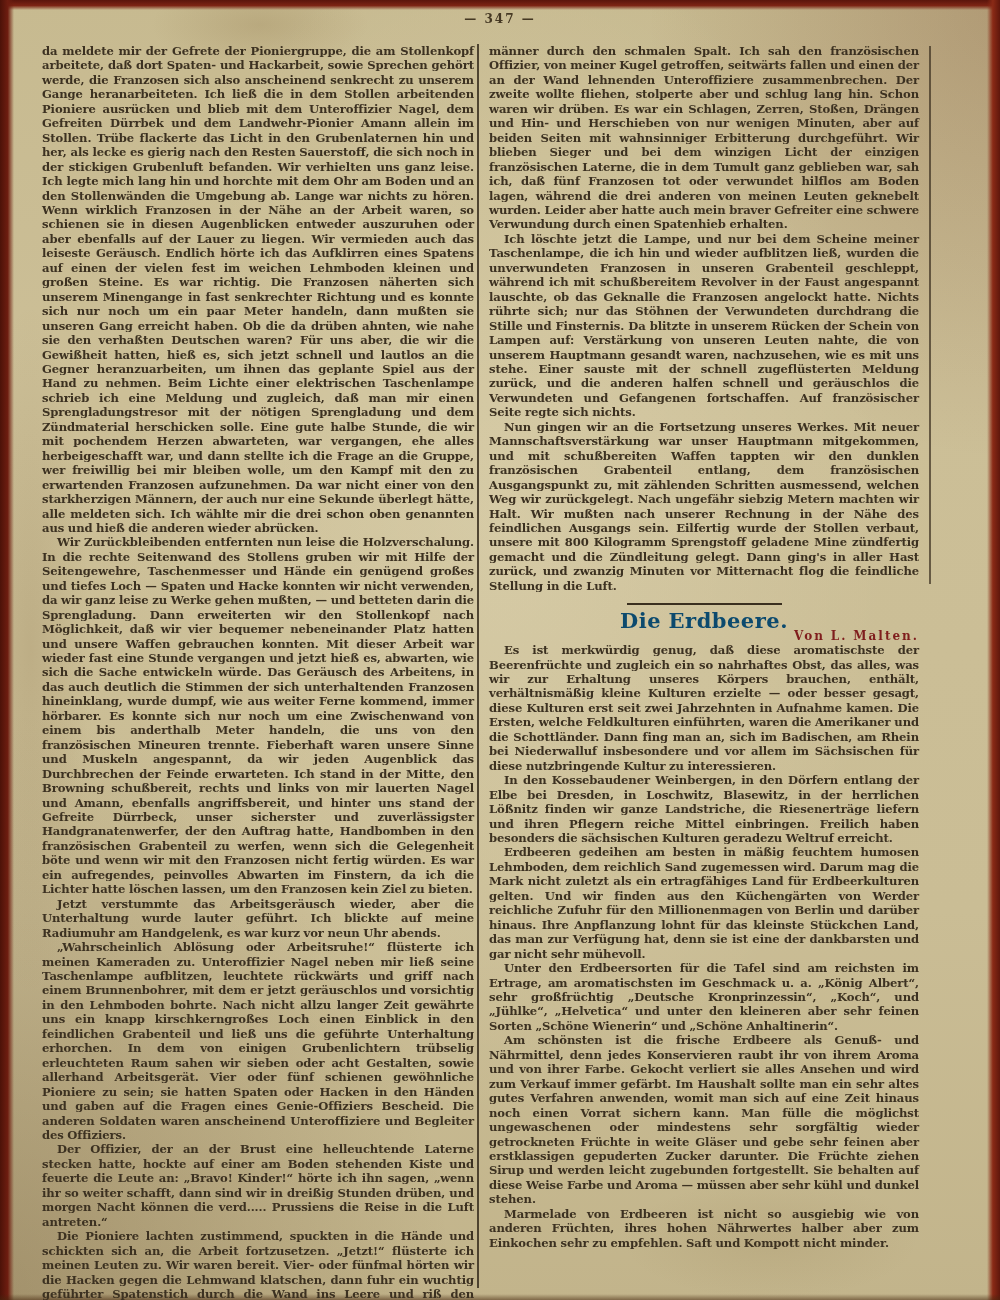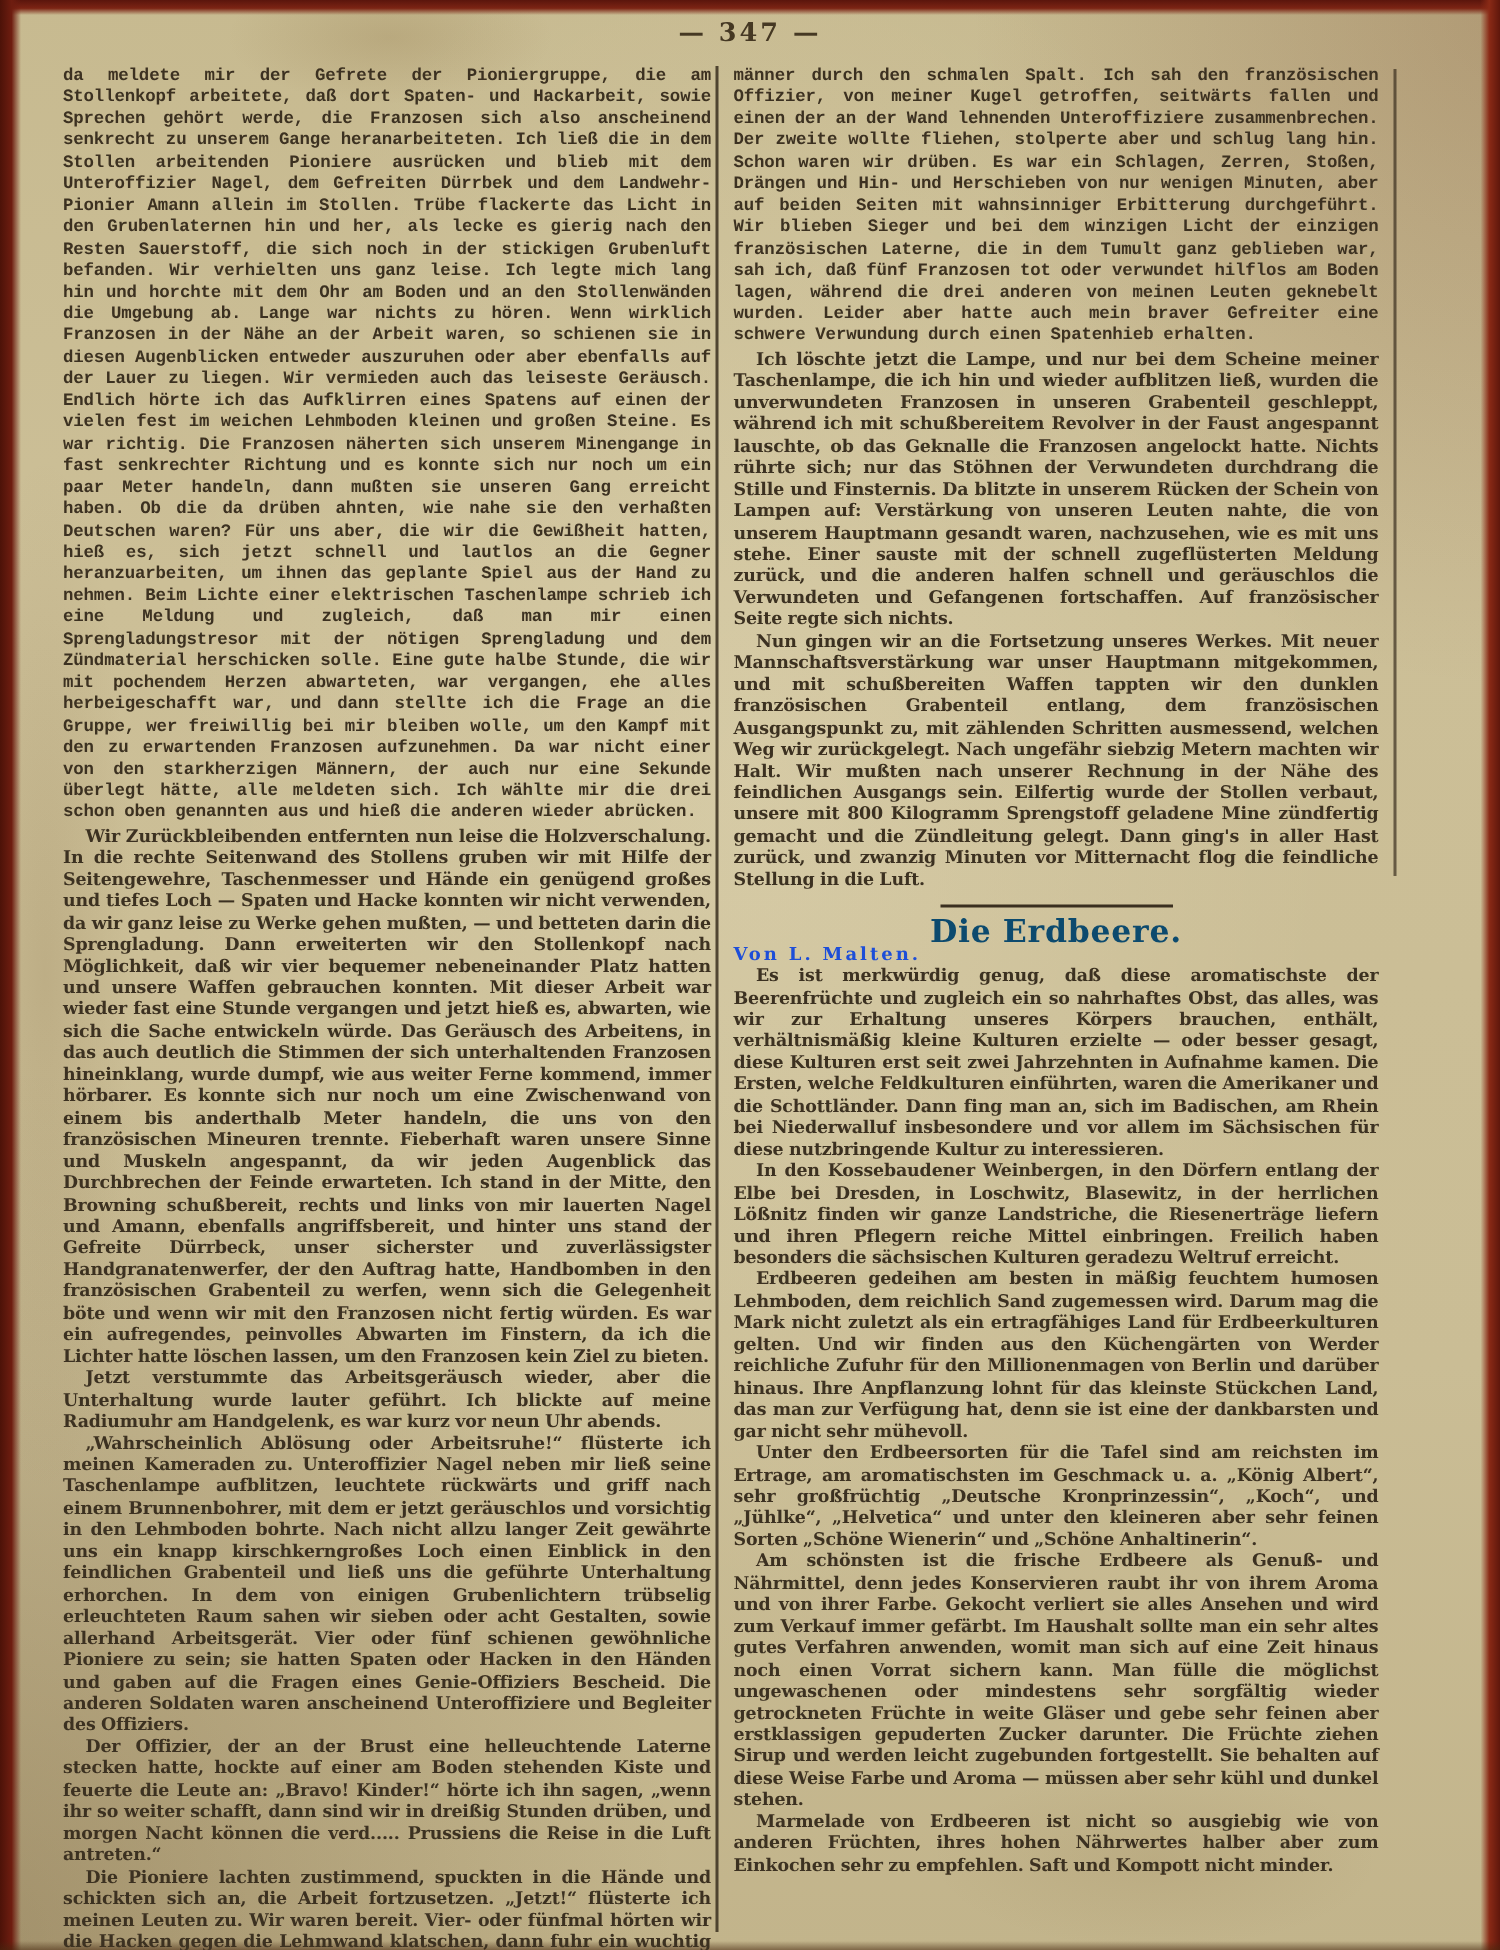--- a/index.html
+++ b/index.html
@@ -28,48 +28,48 @@
     background:linear-gradient(180deg,#5a150c 0%, #7c2414 55%, rgba(124,36,20,0) 100%);}
   .edge-left{position:absolute;left:0;top:0;width:14px;height:100%;
     background:linear-gradient(90deg,#4c1208 0%, #6e1d10 55%, rgba(110,29,16,0) 100%);}
   .edge-right{position:absolute;right:0;top:0;width:13px;height:100%;
     background:linear-gradient(270deg,#5f170c 0%, #8a2a16 55%, rgba(138,42,22,0) 100%);}
   .edge-bottom{position:absolute;left:0;bottom:0;width:100%;height:6px;
     background:linear-gradient(0deg,rgba(70,40,15,0.55) 0%, rgba(70,40,15,0) 100%);}
 
   .page-number{
     position:absolute;top:12px;left:0;width:100%;text-align:center;
-    font-size:17px;font-weight:bold;color:#453823;letter-spacing:2px;
+    font-size:12px;font-weight:bold;color:#453823;letter-spacing:2px;
   }
 
   .column{
     position:absolute;top:44px;
     font-size:11.6px;font-weight:bold;line-height:14.45px;
     color:#3c3121;text-align:justify;
     word-spacing:-0.3px;letter-spacing:-0.1px;
   }
   .col-left{left:42px;width:432px;}
   .col-right{left:489px;width:430px;}
   .column p{margin:0;text-indent:15px;}
-  .column p.noindent{text-indent:0;font-family:Liberation Mono, monospace;}
+  .column p.noindent{text-indent:0;}
 
   .col-rule{position:absolute;width:2px;background:#3a2f1f;opacity:0.85;}
   .rule-center{left:477px;top:44px;height:1244px;}
   .rule-rightmargin{left:929px;top:46px;height:538px;opacity:0.7;}
 
   .section-divider{
     width:155px;height:0;border-top:2px solid #3a2f1f;
     margin:10px auto 9px auto;
   }
   .article-title{
     text-align:center;font-size:21px;font-weight:bold;color:#0c4a6e;
     margin:0 0 2px 0;text-indent:0 !important;letter-spacing:0.5px;
   }
   .article-byline{
-    text-align:left;font-size:12px;font-weight:bold;color:#1d4ed8;
+    text-align:right;font-size:12px;font-weight:bold;color:#7f1d1d;
     margin:0 0 6px 0;text-indent:0 !important;letter-spacing:2px;
   }
 </style>
 </head>
 <body>
 
 <div class="paper"></div>
 <div class="stain1"></div>
 <div class="stain2"></div>
 <div class="stain3"></div>

